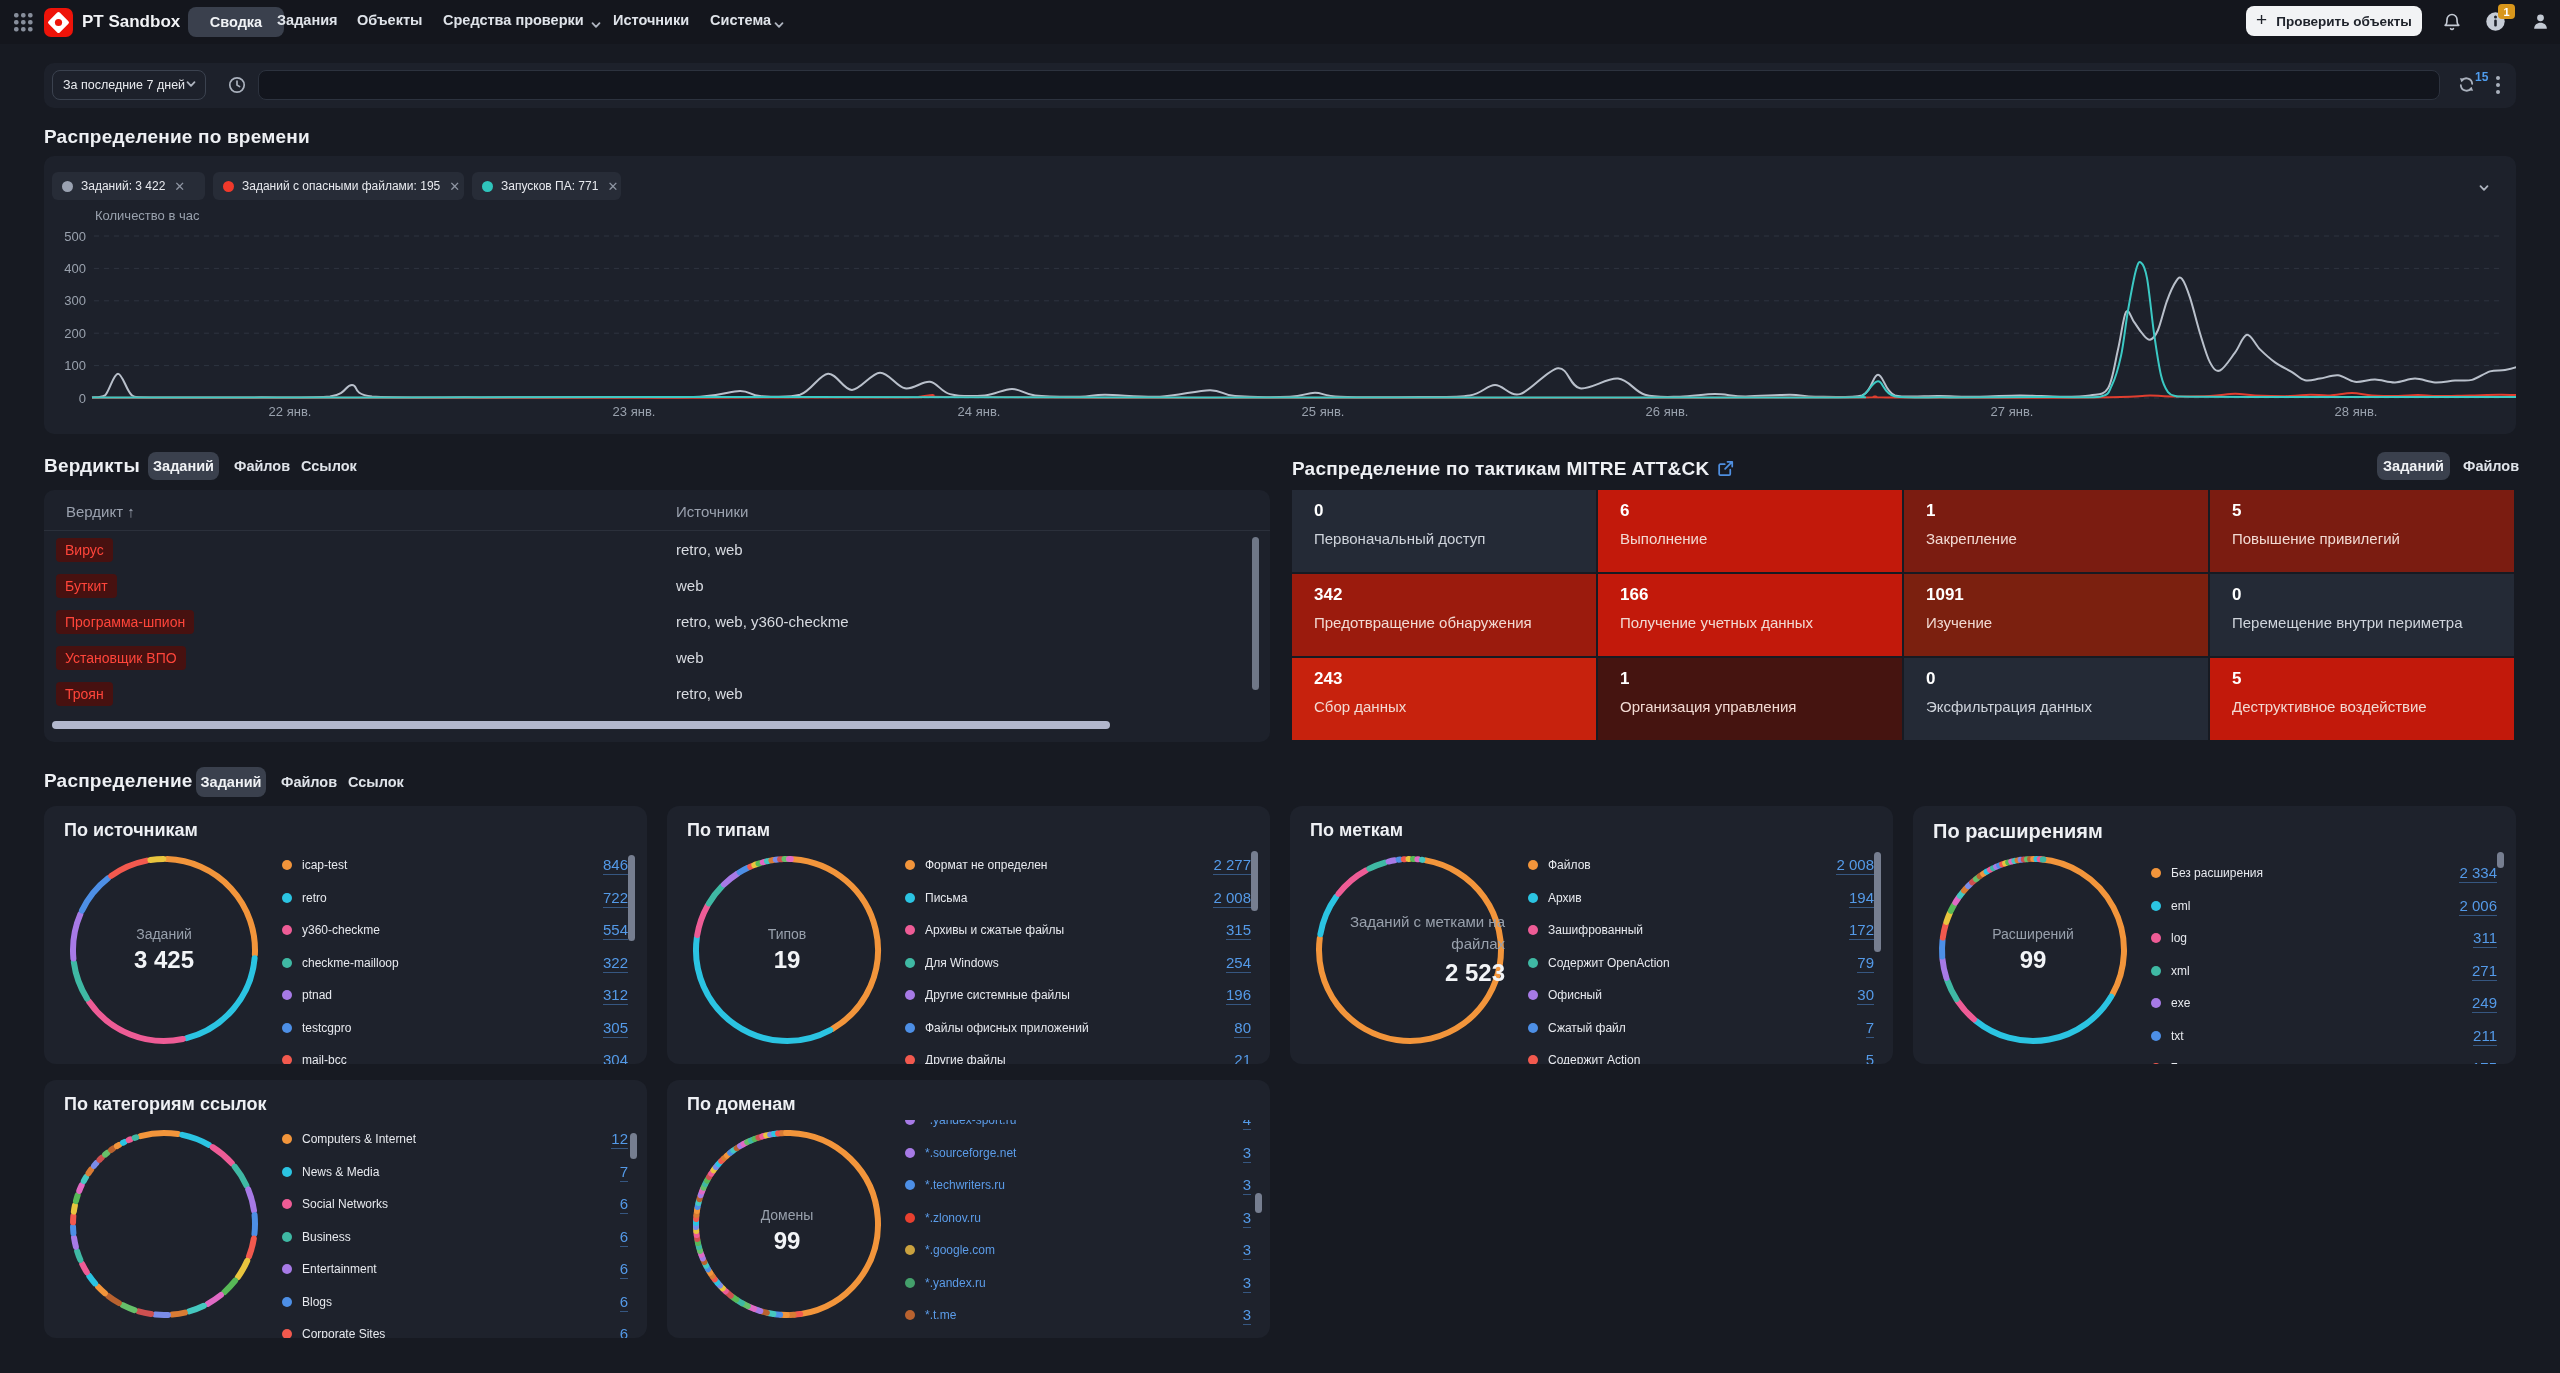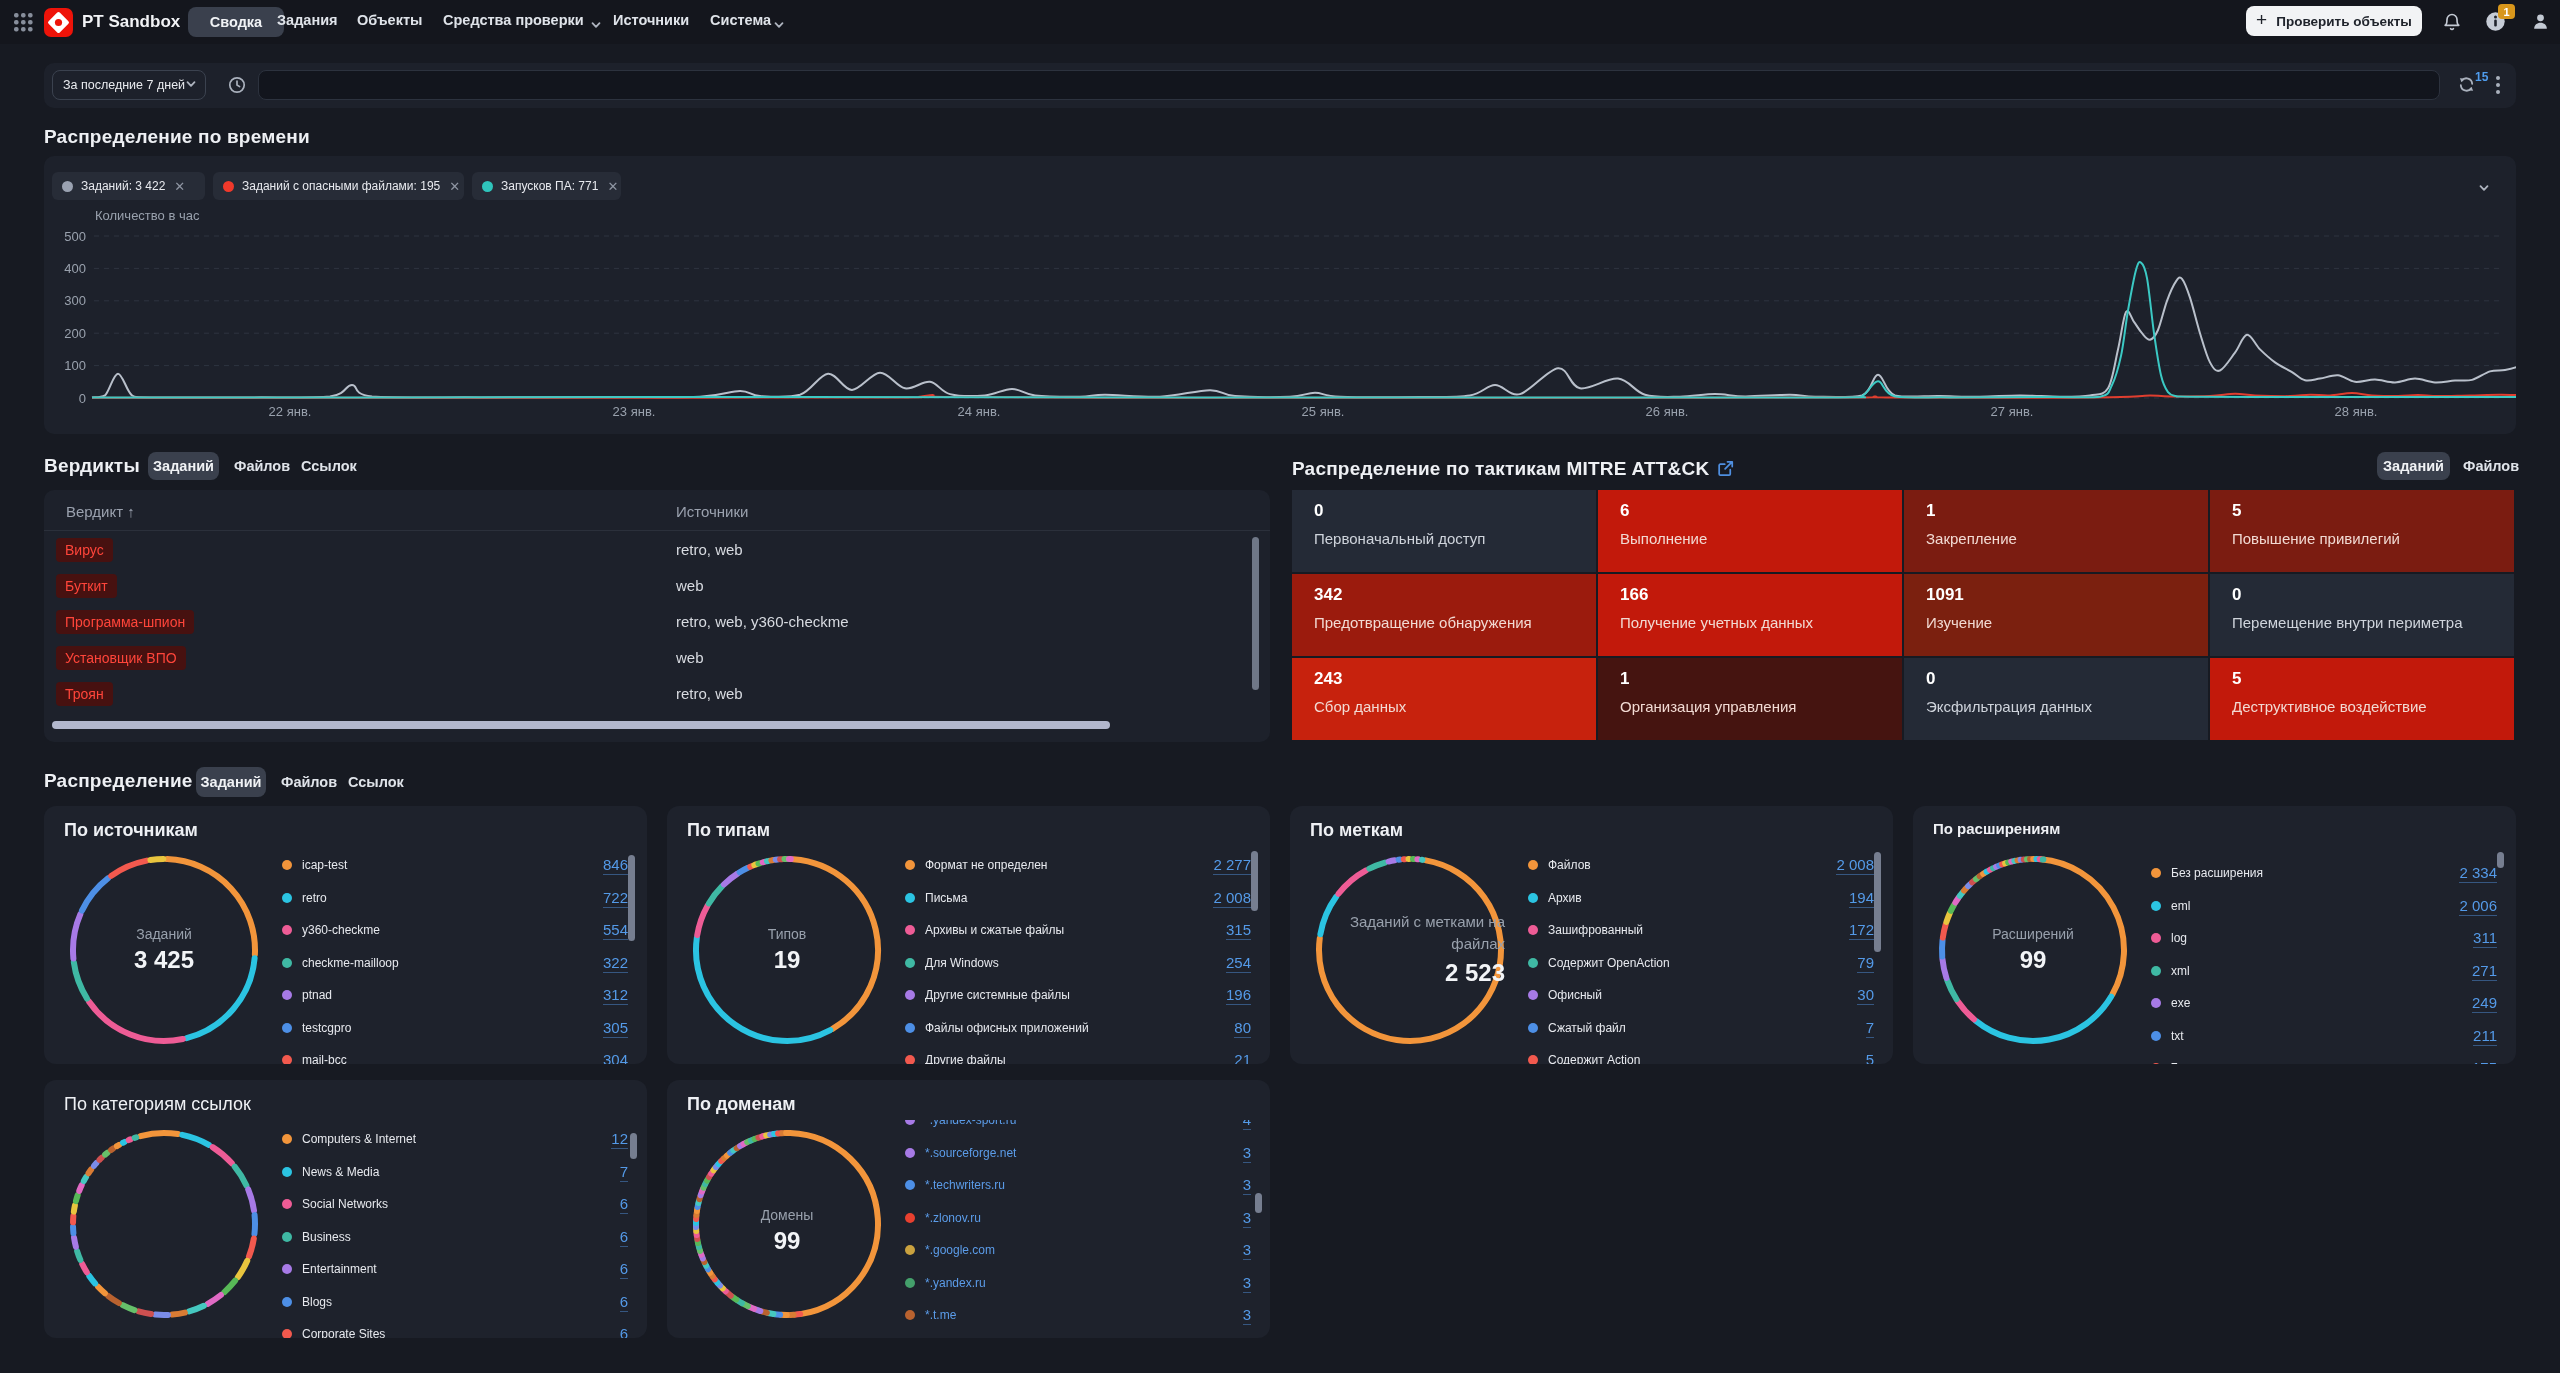--- a/index.html
+++ b/index.html
@@ -372,21 +372,21 @@
         <div class="leg-row">
           <span class="leg-dot" style="background:#F2594E"></span>
           <span class="leg-lab" style="">Содержит Action</span>
           <span class="leg-val">5</span>
         </div>
       </div>
     </div>
     <div class="abs" style="left:584px;top:46px;width:7px;height:100px;background:#767e90;border-radius:4px"></div>
   </div>
 <div class="abs card" style="left:1913px;top:806px;width:603px;height:258px">
-    <div class="abs" style="left:20px;top:14px;font-size:15px;font-weight:700;color:#eef0f4">По расширениям</div>
+    <div class="abs" style="left:20px;top:14px;font-size:20px;font-weight:700;color:#eef0f4">По расширениям</div>
     <div class="abs" style="left:25px;top:49px"><svg width="190" height="190" viewBox="0 0 190 190">
         <path d="M 102.93 4.35 A 91 91 0 0 1 174.47 139.33" stroke="#F2953B" stroke-width="6" fill="none" stroke-linecap="round"></path>
         <path d="M 173.20 141.53 A 91 91 0 0 1 37.90 165.86" stroke="#2BC4E2" stroke-width="6" fill="none" stroke-linecap="round"></path>
         <path d="M 35.95 164.24 A 91 91 0 0 1 19.85 146.32" stroke="#EE5C96" stroke-width="6" fill="none" stroke-linecap="round"></path>
         <path d="M 18.45 144.20 A 91 91 0 0 1 9.21 125.34" stroke="#3FB9A4" stroke-width="6" fill="none" stroke-linecap="round"></path>
         <path d="M 8.39 122.93 A 91 91 0 0 1 4.45 104.03" stroke="#A77AE6" stroke-width="6" fill="none" stroke-linecap="round"></path>
         <path d="M 4.23 101.50 A 91 91 0 0 1 4.54 85.13" stroke="#4D8FE6" stroke-width="6" fill="none" stroke-linecap="round"></path>
         <path d="M 4.85 82.61 A 91 91 0 0 1 7.69 69.33" stroke="#F2594E" stroke-width="6" fill="none" stroke-linecap="round"></path>
         <path d="M 8.45 66.90 A 91 91 0 0 1 11.77 58.20" stroke="#E9C53E" stroke-width="6" fill="none" stroke-linecap="round"></path>
         <path d="M 12.83 55.89 A 91 91 0 0 1 16.08 49.70" stroke="#58B957" stroke-width="6" fill="none" stroke-linecap="round"></path>
@@ -457,21 +457,21 @@
         <div class="leg-row">
           <span class="leg-dot" style="background:#F2594E"></span>
           <span class="leg-lab" style="">7z</span>
           <span class="leg-val">175</span>
         </div>
       </div>
     </div>
     <div class="abs" style="left:584px;top:46px;width:7px;height:16px;background:#767e90;border-radius:4px"></div>
   </div>
 <div class="abs card" style="left:44px;top:1080px;width:603px;height:258px">
-    <div class="abs" style="left:20px;top:14px;font-size:18px;font-weight:400;color:#eef0f4">По категориям ссылок</div>
+    <div class="abs" style="left:20px;top:14px;font-size:18px;font-weight:700;color:#eef0f4">По категориям ссылок</div>
     <div class="abs" style="left:25px;top:49px"><svg width="190" height="190" viewBox="0 0 190 190">
         <path d="M 71.45 7.10 A 91 91 0 0 1 108.98 5.08" stroke="#F2953B" stroke-width="6" fill="none" stroke-linecap="round"></path>
         <path d="M 113.35 5.87 A 91 91 0 0 1 139.82 15.81" stroke="#2BC4E2" stroke-width="6" fill="none" stroke-linecap="round"></path>
         <path d="M 143.64 18.09 A 91 91 0 0 1 162.84 34.35" stroke="#EE5C96" stroke-width="6" fill="none" stroke-linecap="round"></path>
         <path d="M 165.72 37.73 A 91 91 0 0 1 177.41 56.40" stroke="#3FB9A4" stroke-width="6" fill="none" stroke-linecap="round"></path>
         <path d="M 179.20 60.47 A 91 91 0 0 1 185.03 81.72" stroke="#A77AE6" stroke-width="6" fill="none" stroke-linecap="round"></path>
         <path d="M 185.57 86.13 A 91 91 0 0 1 185.45 105.02" stroke="#4D8FE6" stroke-width="6" fill="none" stroke-linecap="round"></path>
         <path d="M 184.85 109.43 A 91 91 0 0 1 179.93 127.67" stroke="#F2594E" stroke-width="6" fill="none" stroke-linecap="round"></path>
         <path d="M 178.23 131.78 A 91 91 0 0 1 168.85 148.18" stroke="#E9C53E" stroke-width="6" fill="none" stroke-linecap="round"></path>
         <path d="M 166.16 151.72 A 91 91 0 0 1 155.31 163.14" stroke="#58B957" stroke-width="6" fill="none" stroke-linecap="round"></path>

